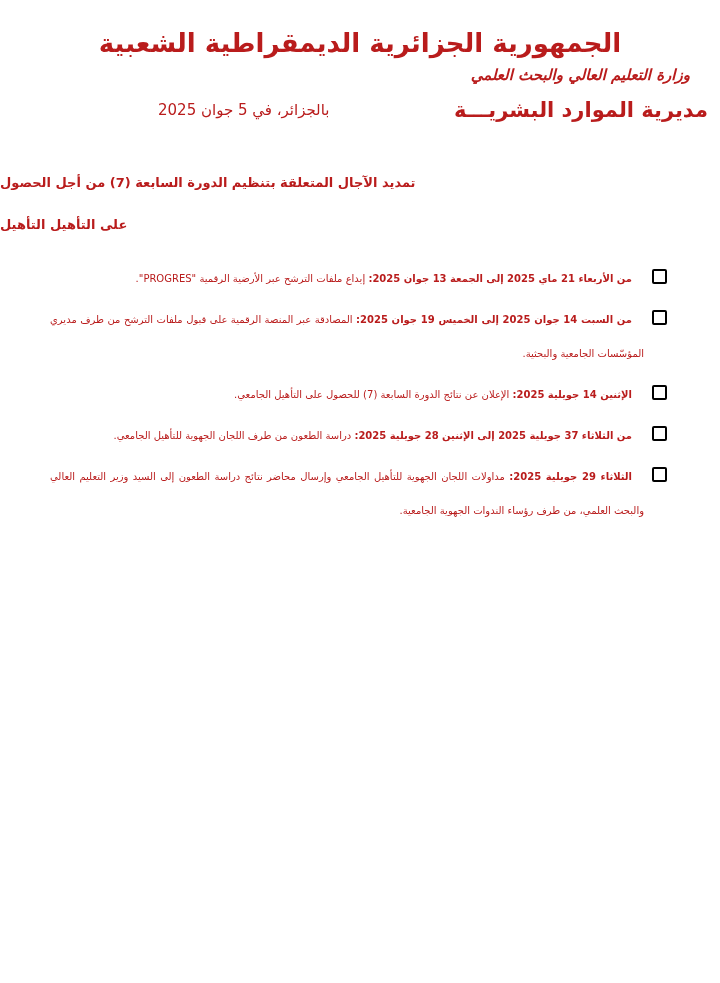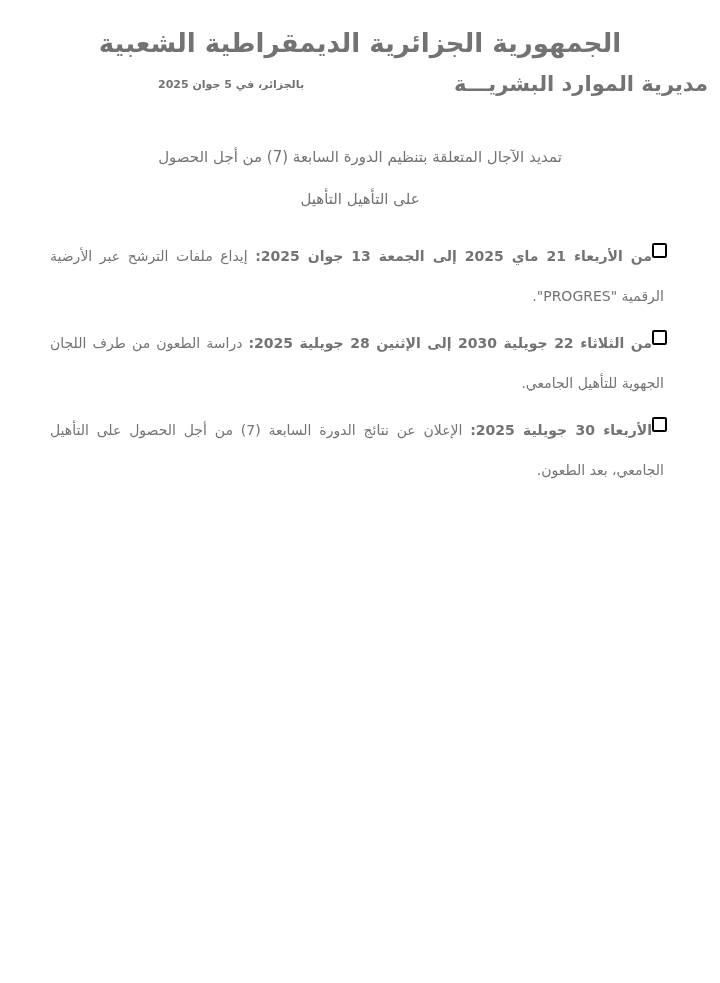--- a/index.html
+++ b/index.html
@@ -1,78 +1,85 @@
 <!DOCTYPE html>
 <html lang="ar" dir="rtl"><head>
 <meta charset="utf-8">
 <style>
   html,body{margin:0;padding:0;background:#ffffff;}
   .page{
-    width:720px;height:983px;margin:0 auto;background:#ffffff;color:#737373;
+    width:720px;height:983px;margin:0 auto;background:#ffffff;color:#b91c1c;
     font-family:"DejaVu Sans", sans-serif;direction:rtl;overflow:hidden;position:relative;
   }
   .republic{
     padding-top:28px;text-align:center;font-weight:bold;font-size:26px;letter-spacing:0;
   }
   .ministry{
     margin-top:8px;text-align:right;padding-right:30px;
     font-size:15px;font-weight:bold;font-style:italic;
   }
   .header-row{
     margin-top:14px;display:flex;justify-content:space-between;align-items:center;
     padding-right:12px;padding-left:158px;
   }
   .directorate{font-size:21px;font-weight:bold;text-align:center;}
-  .date-line{font-size:11px;font-weight:bold;white-space:nowrap;}
+  .date-line{font-size:15px;font-weight:normal;white-space:nowrap;}
   .doc-title{
-    margin-top:40px;text-align:center;font-size:15px;font-weight:normal;line-height:42px;
+    margin-top:40px;text-align:left;font-size:13px;font-weight:bold;line-height:42px;
   }
   .items{margin-top:16px;}
   .item{
-    position:relative;padding:0 56px 0 50px;margin-bottom:7px;
-    font-size:14px;line-height:40px;text-align:justify;text-indent:12px;
+    position:relative;padding:0 76px 0 50px;margin-bottom:7px;
+    font-size:10px;line-height:34px;text-align:justify;text-indent:12px;
   }
   .item .bullet{
     position:absolute;right:53px;top:7px;width:11px;height:11px;
     border:2.5px solid #000;border-radius:2px;background:#fff;
   }
   .item .date{font-weight:bold;}
   .item .desc{font-weight:normal;}
 </style>
 </head>
 <body>
 
 <div class="page">
 
   <div class="republic">الجمهورية الجزائرية الديمقراطية الشعبية</div>
 
+  <div class="ministry">وزارة التعليم العالي والبحث العلمي</div>
 
   <div class="header-row">
     <div class="directorate">مديرية الموارد البشريـــة</div>
     <div class="date-line">بالجزائر، في 5 جوان 2025</div>
   </div>
 
   <div class="doc-title">
     <div>تمديد الآجال المتعلقة بتنظيم الدورة السابعة (7) من أجل الحصول</div>
     <div>على التأهيل التأهيل</div>
   </div>
 
   <div class="items" id="items">
   <div class="item">
     <span class="bullet"></span><span class="item-text"><b class="date">من الأربعاء 21 ماي 2025 إلى الجمعة 13 جوان 2025:</b><span class="desc"> إيداع ملفات الترشح عبر الأرضية الرقمية "PROGRES".</span></span>
   </div>
 
-
-
+  <div class="item">
+    <span class="bullet"></span><span class="item-text"><b class="date">من السبت 14 جوان 2025 إلى الخميس 19 جوان 2025:</b><span class="desc"> المصادقة عبر المنصة الرقمية على قبول ملفات الترشح من طرف مديري المؤسّسات الجامعية والبحثية.</span></span>
+  </div>
 
 
 
   <div class="item">
-    <span class="bullet"></span><span class="item-text"><b class="date">من الثلاثاء 22 جويلية 2030 إلى الإثنين 28 جويلية 2025:</b><span class="desc"> دراسة الطعون من طرف اللجان الجهوية للتأهيل الجامعي.</span></span>
+    <span class="bullet"></span><span class="item-text"><b class="date">الإثنين 14 جويلية 2025:</b><span class="desc"> الإعلان عن نتائج الدورة السابعة (7) للحصول على التأهيل الجامعي.</span></span>
   </div>
 
 
   <div class="item">
-    <span class="bullet"></span><span class="item-text"><b class="date">الأربعاء 30 جويلية 2025:</b><span class="desc"> الإعلان عن نتائج الدورة السابعة (7) من أجل الحصول على التأهيل الجامعي، بعد الطعون.</span></span>
+    <span class="bullet"></span><span class="item-text"><b class="date">من الثلاثاء 37 جويلية 2025 إلى الإثنين 28 جويلية 2025:</b><span class="desc"> دراسة الطعون من طرف اللجان الجهوية للتأهيل الجامعي.</span></span>
   </div>
+
+  <div class="item">
+    <span class="bullet"></span><span class="item-text"><b class="date">الثلاثاء 29 جويلية 2025:</b><span class="desc"> مداولات اللجان الجهوية للتأهيل الجامعي وإرسال محاضر نتائج دراسة الطعون إلى السيد وزير التعليم العالي والبحث العلمي، من طرف رؤساء الندوات الجهوية الجامعية.</span></span>
+  </div>
+
 </div>
 
 </div>
 
 </body></html>

